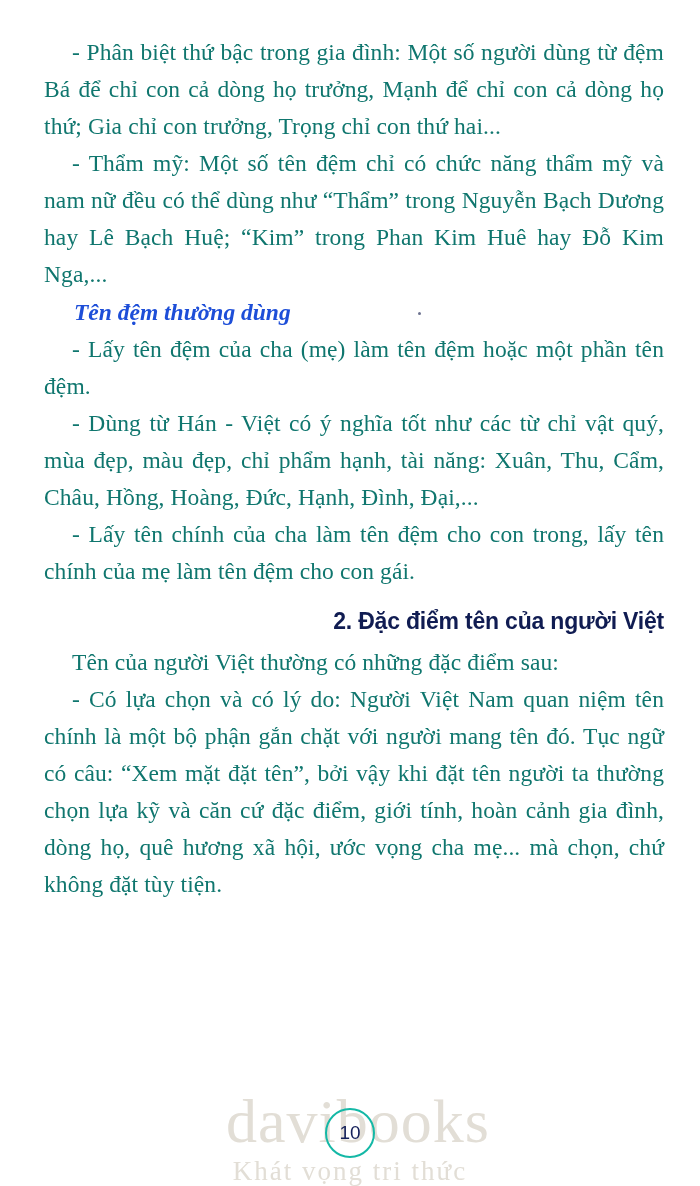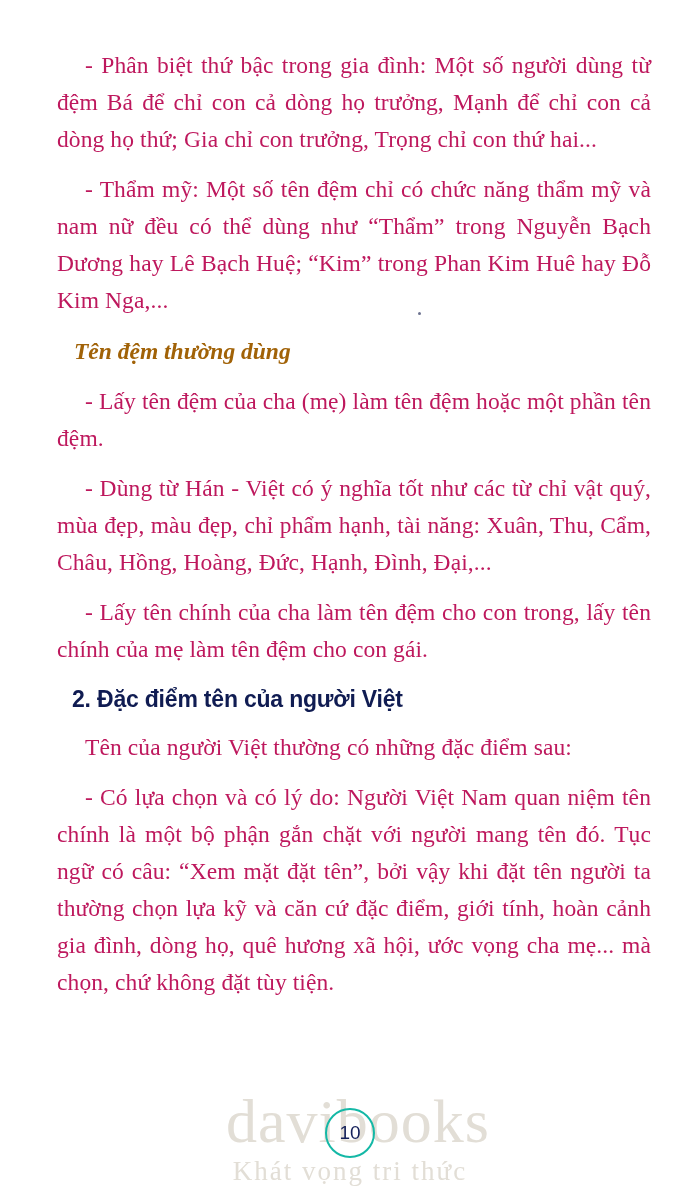--- a/index.html
+++ b/index.html
@@ -25,52 +25,53 @@
     box-sizing: border-box;
     padding: 34px 36px 0 44px;
   }
 
   .content {
     position: relative;
     z-index: 3;
   }
 
   p {
-    margin: 13px;
+    margin: 0;
     font-size: 23.5px;
     line-height: 37px;
     text-align: justify;
     text-justify: inter-word;
     letter-spacing: 0.1px;
-    color: #be185d;
+    color: #0f766e;
   }
 
   p.hang {
     text-indent: 28px;
   }
 
   .subhead {
     margin: 0;
     font-size: 23.5px;
     line-height: 38px;
     font-style: italic;
     font-weight: bold;
     text-indent: 30px;
-    color: #a16207;
+    color: #1d4ed8;
   }
 
   h2.section {
     margin: 14px 0 6px 0;
     font-size: 23px;
     line-height: 34px;
     font-family: "Liberation Sans", sans-serif;
     font-weight: bold;
     text-indent: 28px;
     color: #101c52;
     letter-spacing: -0.2px;
+    text-align: right;
   }
 
   
   .watermark {
     position: absolute;
     left: 0;
     top: 1090px;
     width: 700px;
     text-align: center;
     z-index: 1;

